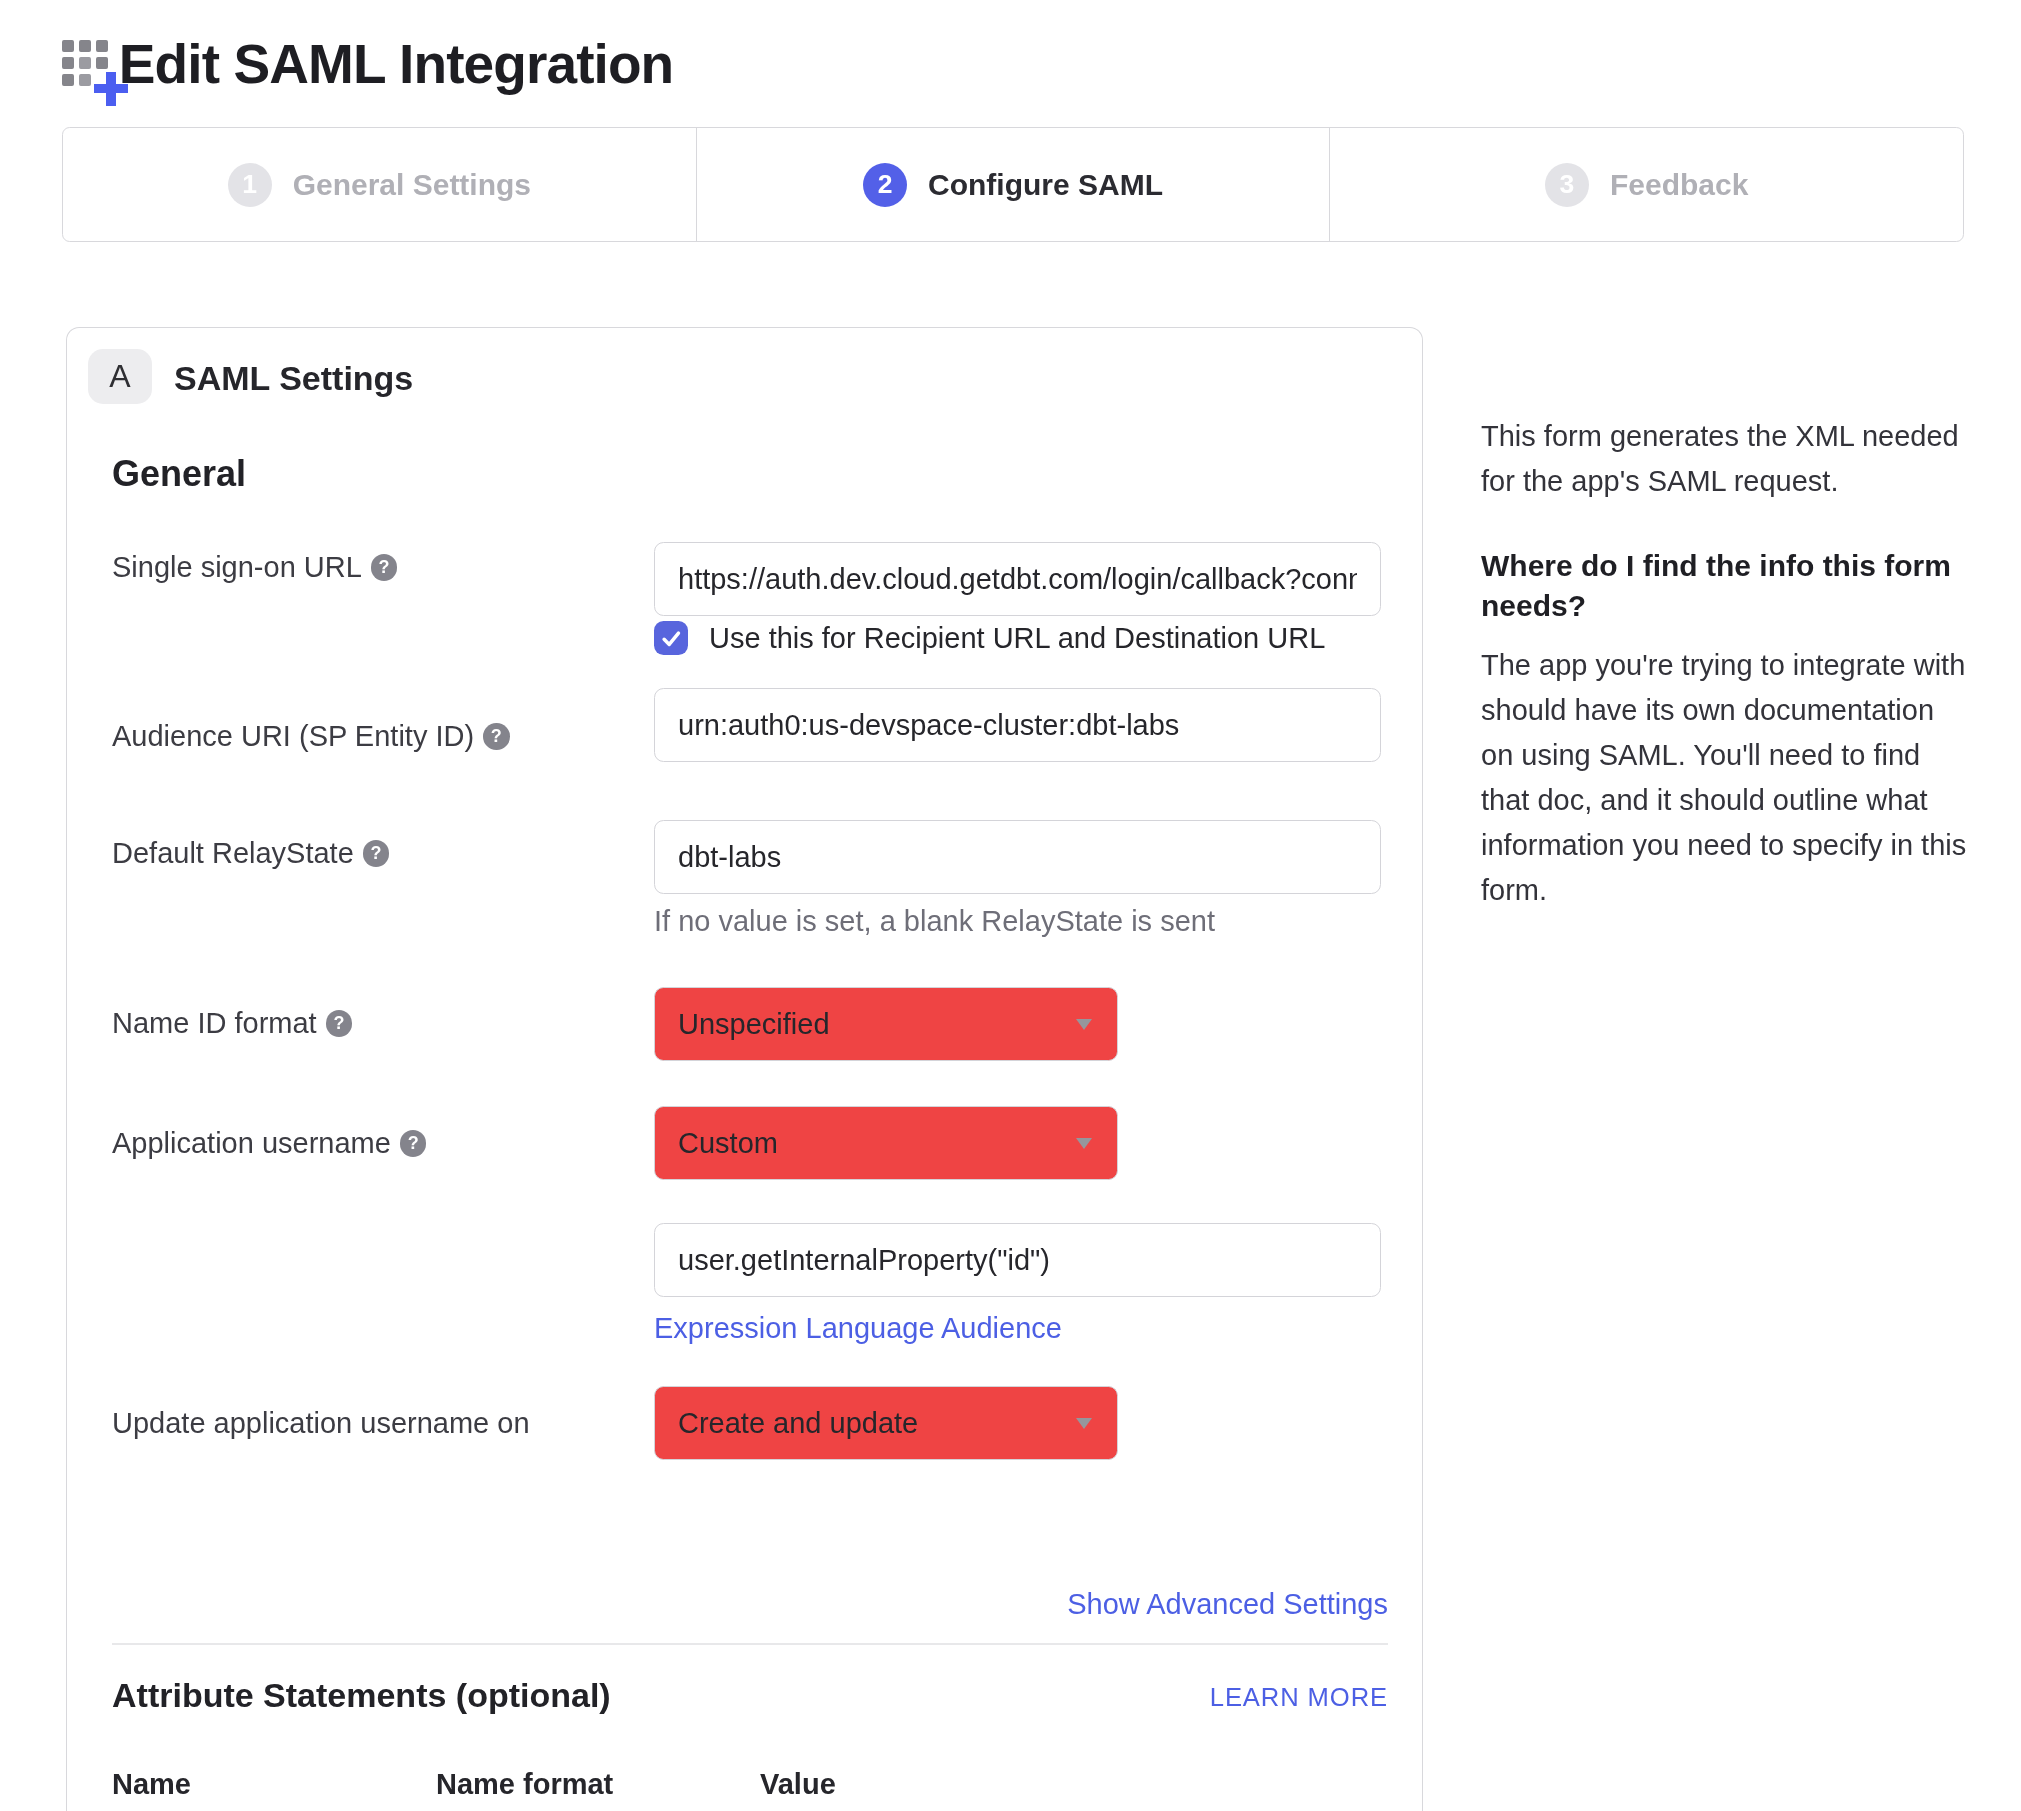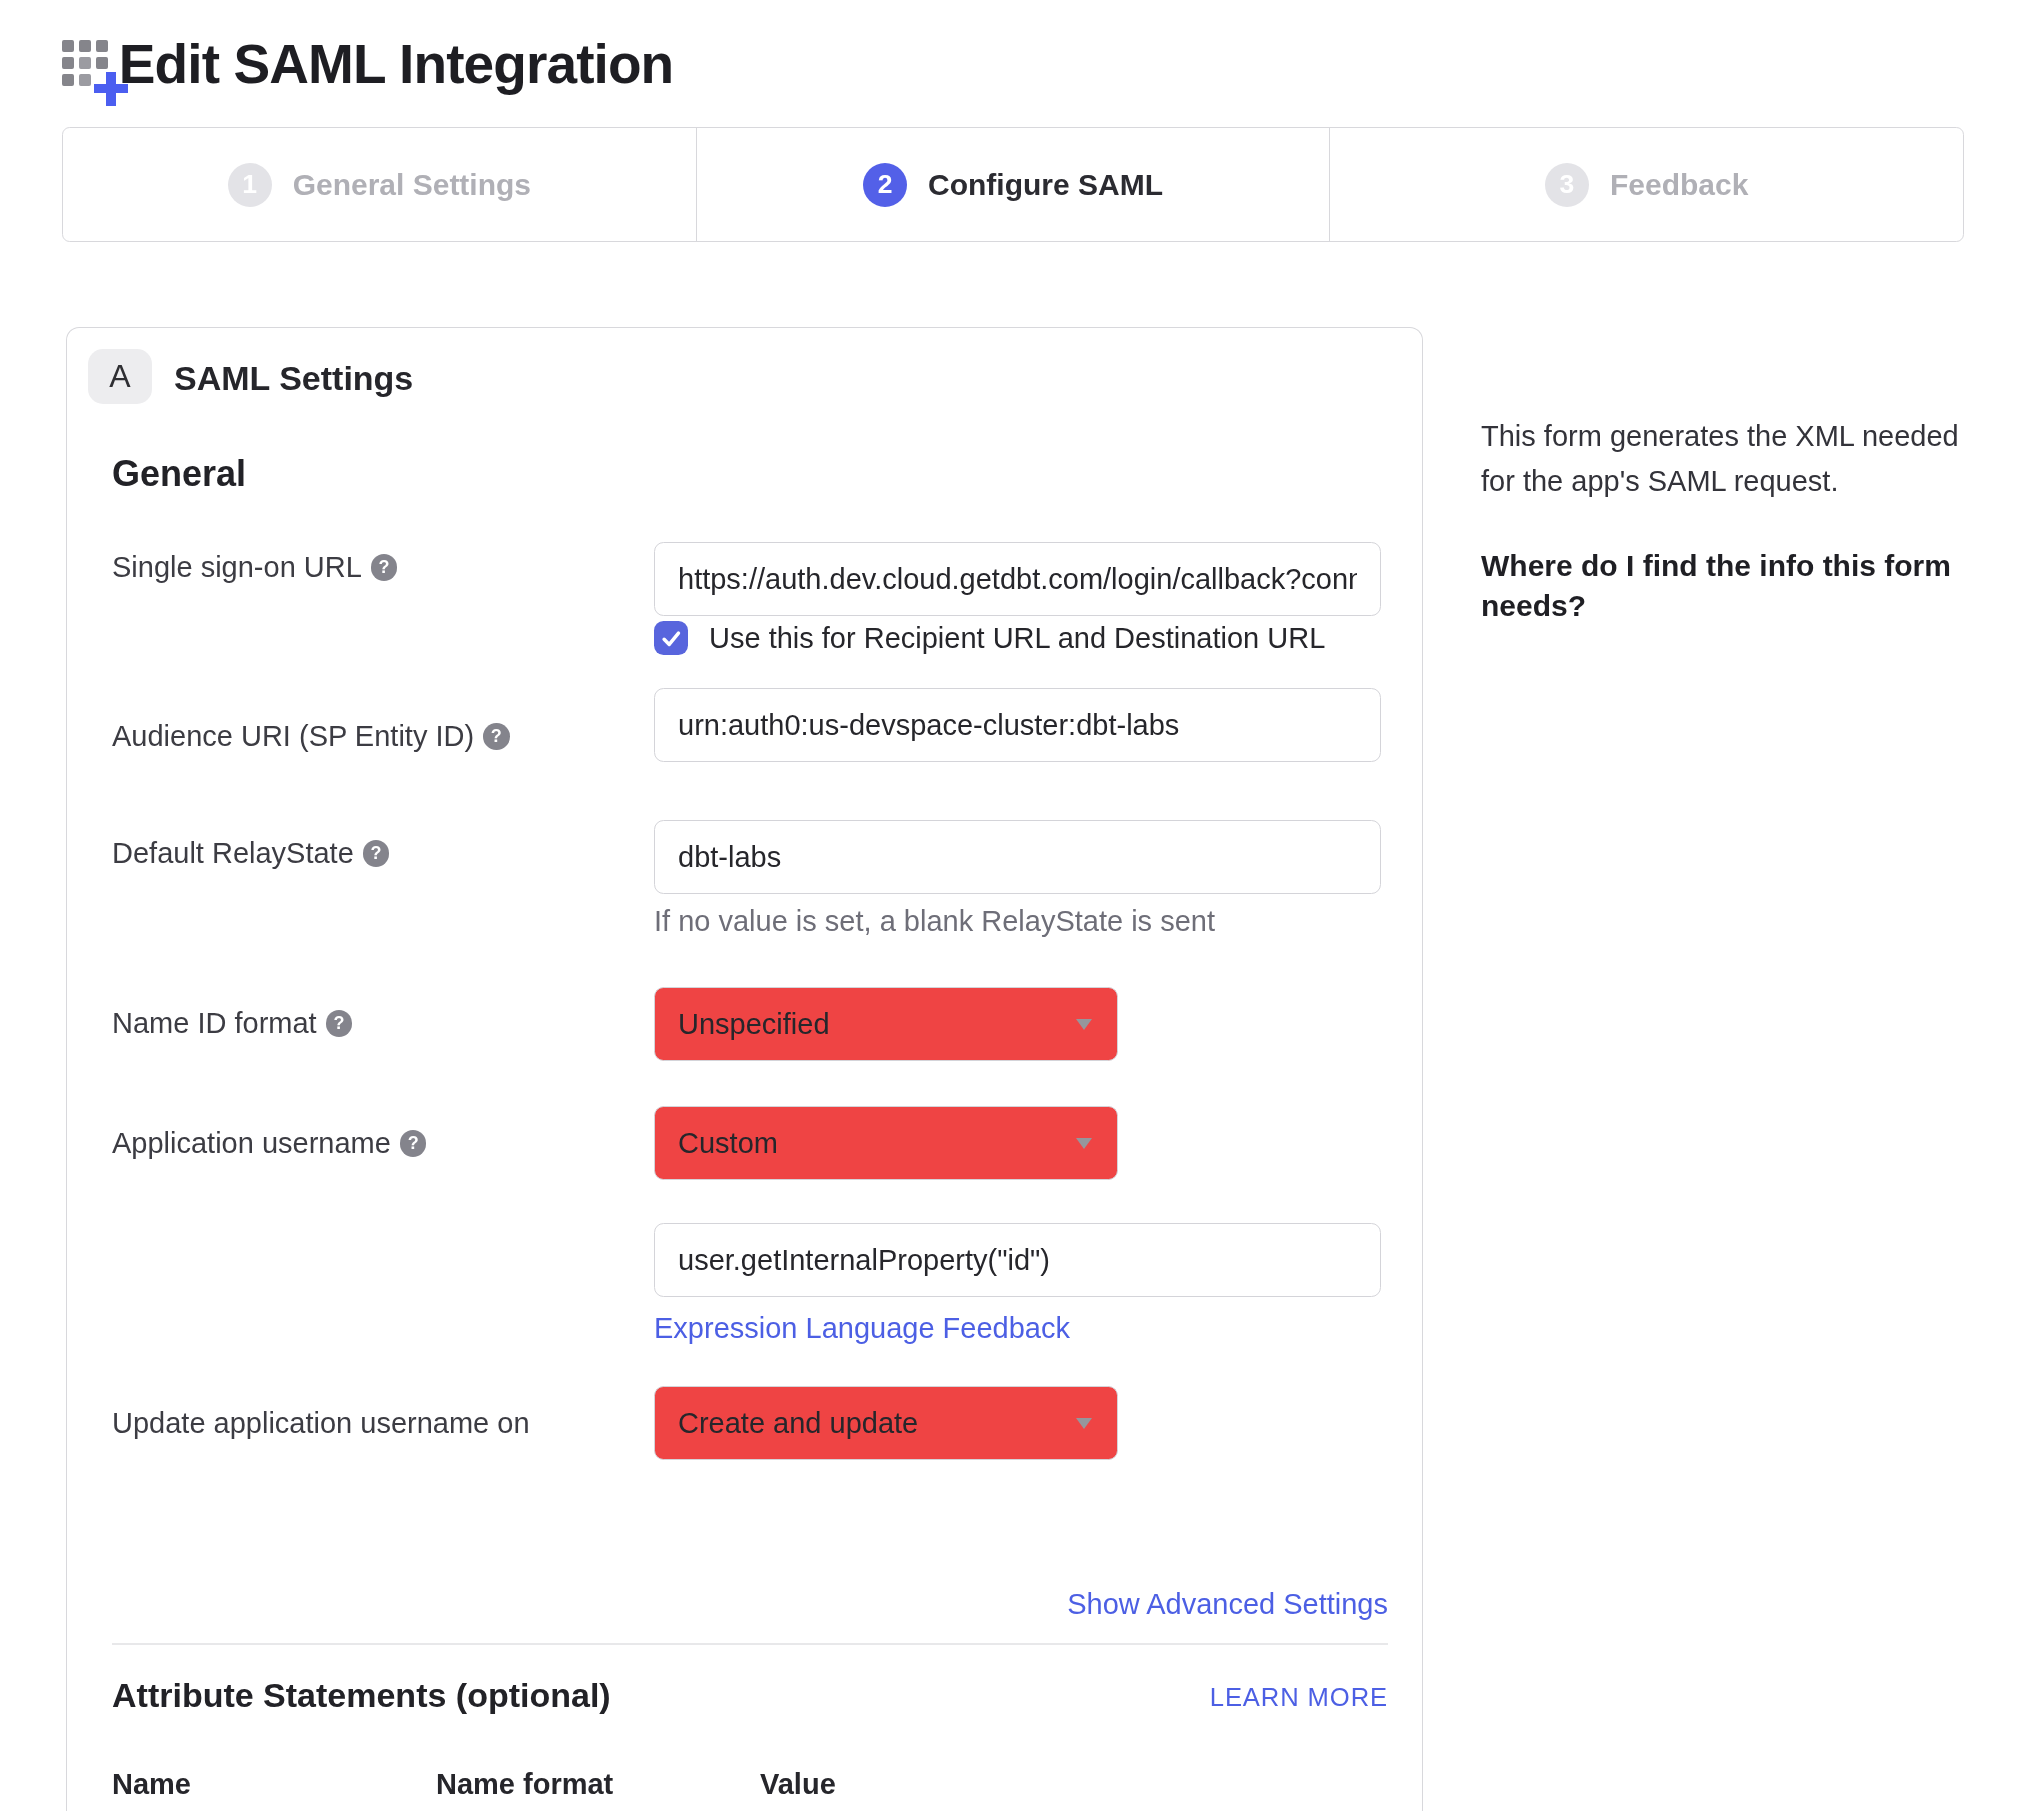--- a/index.html
+++ b/index.html
@@ -155,21 +155,21 @@
   <div class="f-label" style="top:799px;">
     <span>Application username</span>
     <span class="help-icon">?</span>
   </div>
   <div class="sel" style="top:778px;">
     <span>Custom</span>
     <span class="caret"></span>
   </div>
 
   <input class="t-input" style="top: 895px;" value="user.getInternalProperty(&quot;id&quot;)">
-  <a class="lnk expr-link">Expression Language Feedback</a>
+  <a class="lnk expr-link">Expression Language Audience</a>
 
   <div class="f-label" style="top:1079px;">
     <span>Update application username on</span>
   </div>
   <div class="sel" style="top:1058px;">
     <span>Create and update</span>
     <span class="caret"></span>
   </div>
 
   <a class="lnk advanced">Show Advanced Settings</a>
@@ -181,14 +181,15 @@
 
   <div class="col-h" style="left:45px;">Name</div>
   <div class="col-h" style="left:369px;">Name format</div>
   <div class="col-h" style="left:693px;">Value</div>
 </div>
 
 <div class="side">
   <p>This form generates the XML needed for the app's SAML request.</p>
   <div class="gap"></div>
   <h3>Where do I find the info this form needs?</h3>
+  <p>The app you're trying to integrate with should have its own documentation on using SAML. You'll need to find that doc, and it should outline what information you need to specify in this form.</p>
 </div>
 
 
 </body></html>

